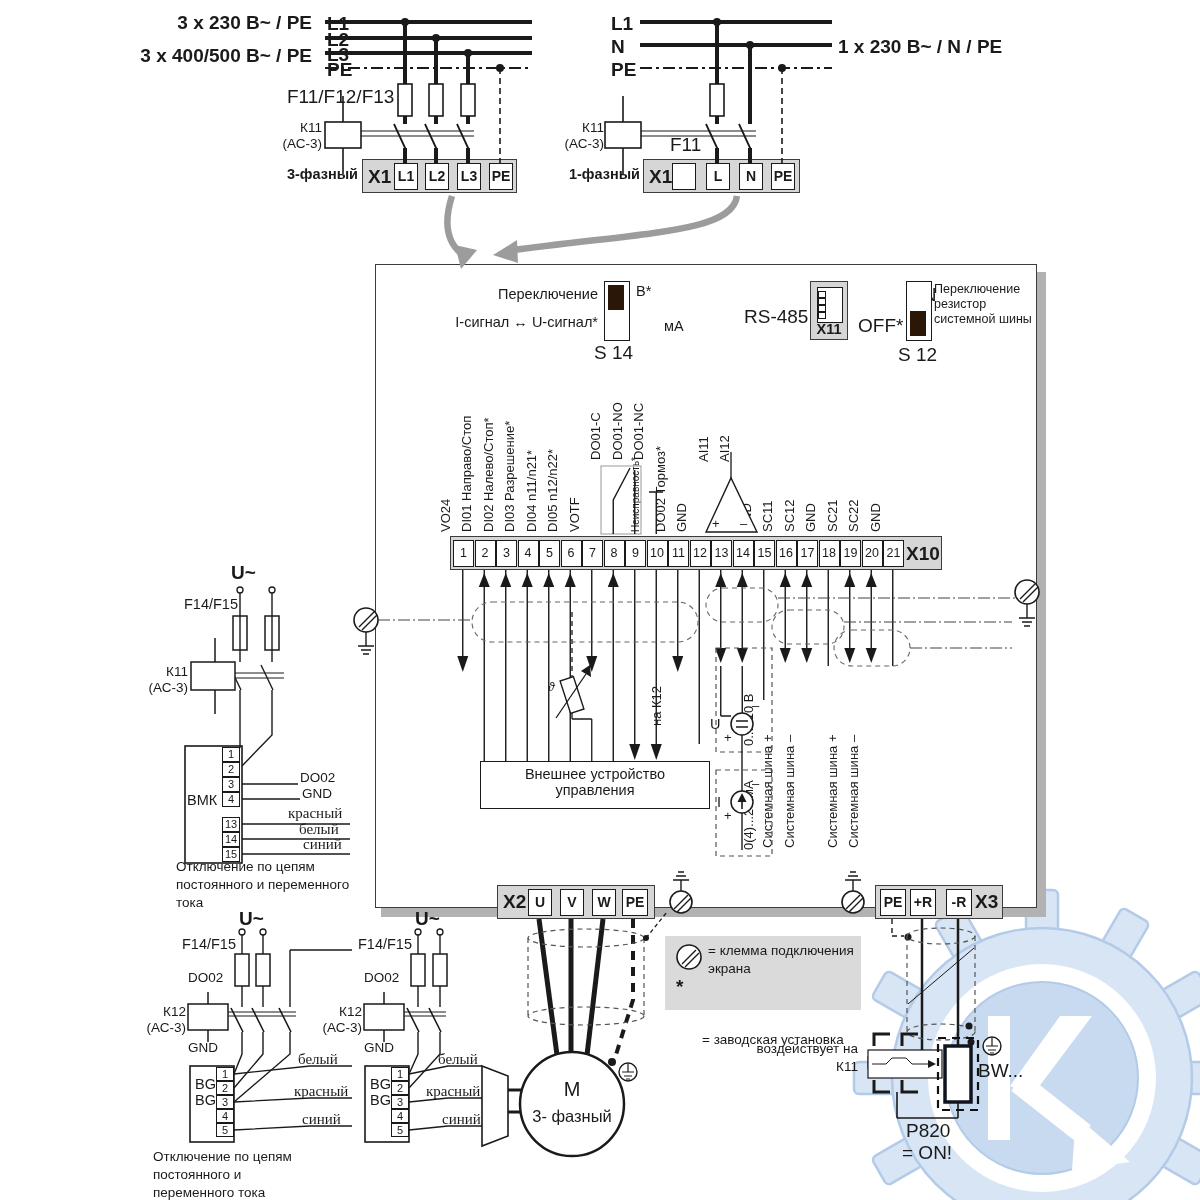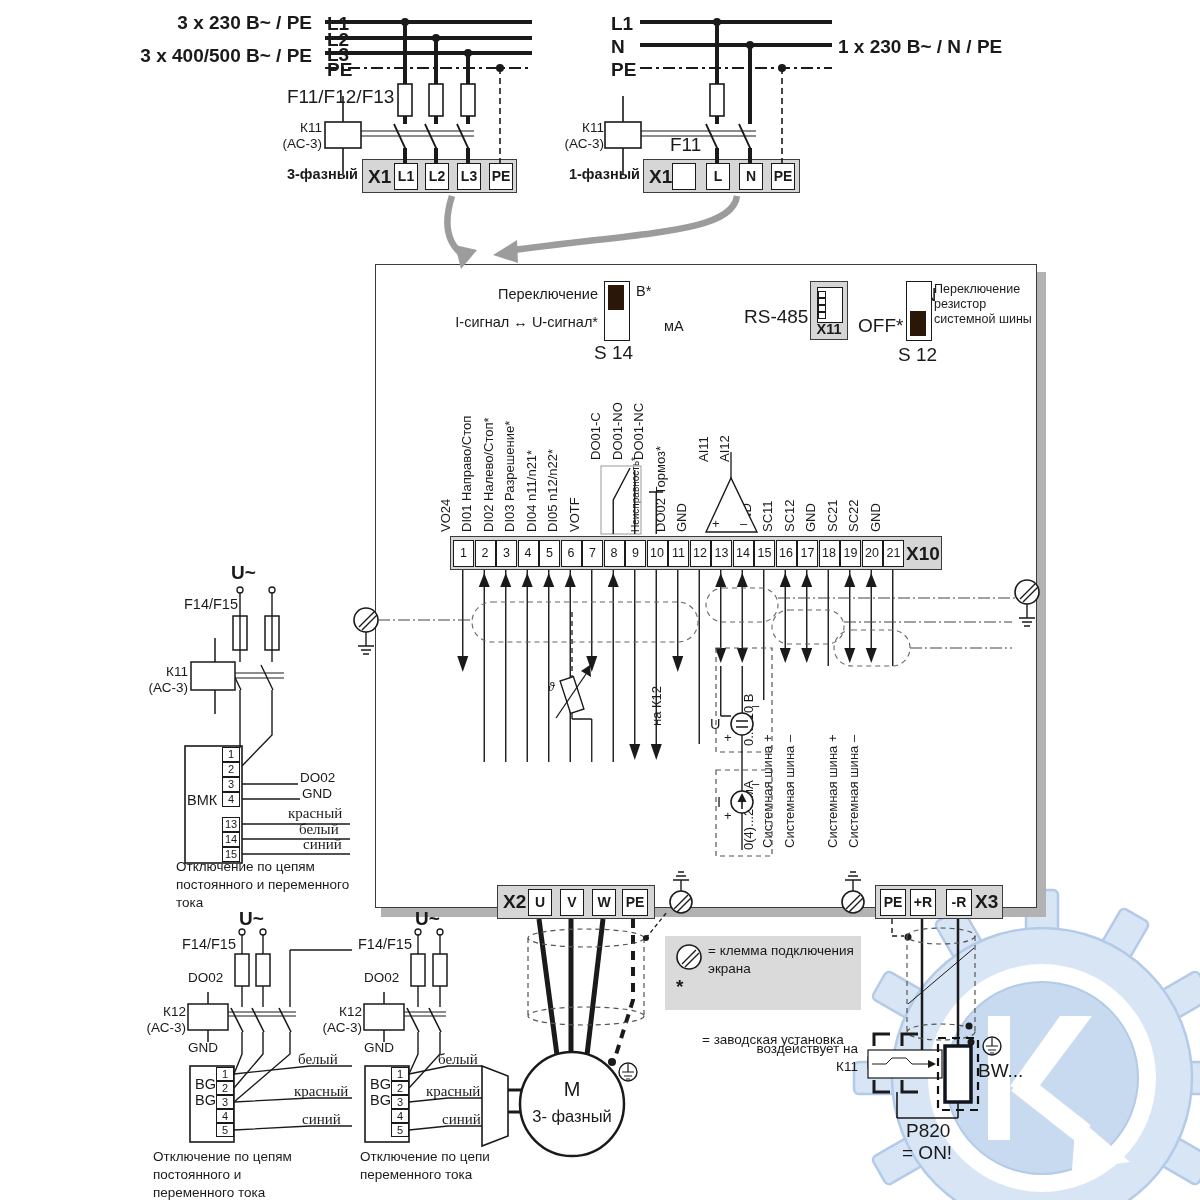--- a/index.html
+++ b/index.html
@@ -174,20 +174,24 @@
   <div class="rot z3" style="left:757px;top:730px;">0...+10 В</div>
   <div class="rot z3" style="left:757px;top:834px;">0(4)...20 мА</div>
   <div class="rot z3" style="left:776px;top:832px;">Системная шина +</div>
   <div class="rot z3" style="left:798px;top:832px;">Системная шина –</div>
   <div class="rot z3" style="left:841px;top:832px;">Системная шина +</div>
   <div class="rot z3" style="left:862px;top:832px;">Системная шина –</div>
   <div class="al f14 z3" style="left:710px;top:716px;">U</div>
   <div class="al f14 z3" style="left:717px;top:794px;">I</div>
   <div class="al z3" style="left:548px;top:680px;font-style:italic;font-size:12px;">ϑ</div>
 
+  <div class="whitebox z3" style="left:480px;top:761px;width:228px;height:46px;">
+    <div class="f14" style="margin-top:4px;">Внешнее устройство</div>
+    <div class="f14">управления</div>
+  </div>
 
   <div class="al b f15 z3" style="left:231px;top:562px;">U~</div>
   <div class="al f14 z3" style="left:184px;top:596px;">F14/F15</div>
   <div class="al r z3" style="left:142px;top:664px;width:46px;">К11</div>
   <div class="al r z3" style="left:132px;top:680px;width:56px;">(АС-3)</div>
   <div class="al f14 z3" style="left:187px;top:792px;">ВМК</div>
   <div class="bcell f11 z3" style="left:222px;top:747px;height:15px;line-height:13px;">1</div>
   <div class="bcell f11 z3" style="left:222px;top:762px;height:15px;line-height:13px;">2</div>
   <div class="bcell f11 z3" style="left:222px;top:777px;height:15px;line-height:13px;">3</div>
   <div class="bcell f11 z3" style="left:222px;top:792px;height:15px;line-height:13px;">4</div>
@@ -246,21 +250,20 @@
   <div class="al f14 z3" style="left:370px;top:1076px;">BG</div>
   <div class="al f14 z3" style="left:370px;top:1092px;">BGE</div>
   <div class="bcell f11 z3" style="left:391px;top:1067px;height:14px;line-height:12px;">1</div>
   <div class="bcell f11 z3" style="left:391px;top:1081px;height:14px;line-height:12px;">2</div>
   <div class="bcell f11 z3" style="left:391px;top:1095px;height:14px;line-height:12px;">3</div>
   <div class="bcell f11 z3" style="left:391px;top:1109px;height:14px;line-height:12px;">4</div>
   <div class="bcell f11 z3" style="left:391px;top:1123px;height:14px;line-height:12px;">5</div>
   <div class="al f12 z3" style="left:438px;top:1050px;">белый</div>
   <div class="al f12 z3" style="left:426px;top:1082px;">красный</div>
   <div class="al f12 z3" style="left:442px;top:1110px;">синий</div>
-  <div class="cap z3" style="left:360px;top:1148px;width:168px;">Отключение по цепи переменного тока</div>
 
   <div class="al f15 z3" style="left:866px;top:1052px;">F16</div>
   <div class="cap r z3" style="left:746px;top:1040px;width:112px;">воздействует на К11</div>
   <div class="al f15 z3" style="left:978px;top:1060px;">BW...</div>
   <div class="al f15 z3" style="left:906px;top:1120px;">P820</div>
   <div class="al f15 z3" style="left:902px;top:1142px;">= ON!</div>
 
   <svg class="layer z4" width="1200" height="1200" viewBox="0 0 1200 1200">
 
     <g stroke="#1a1a1a" stroke-width="4" fill="none">

